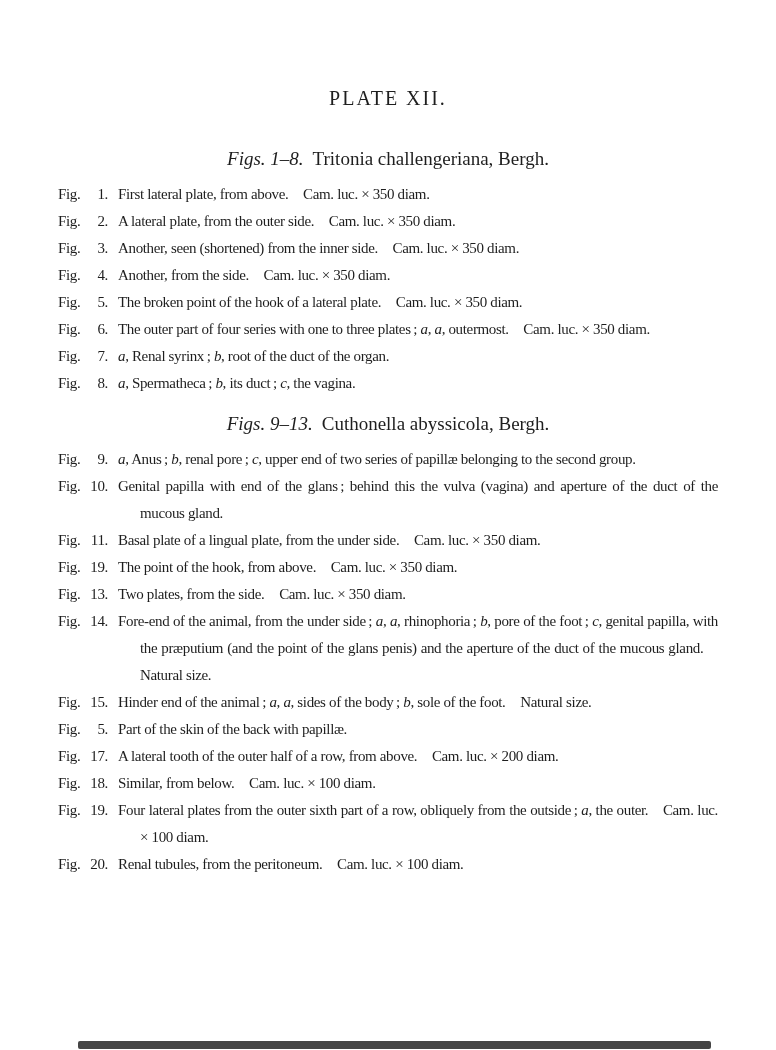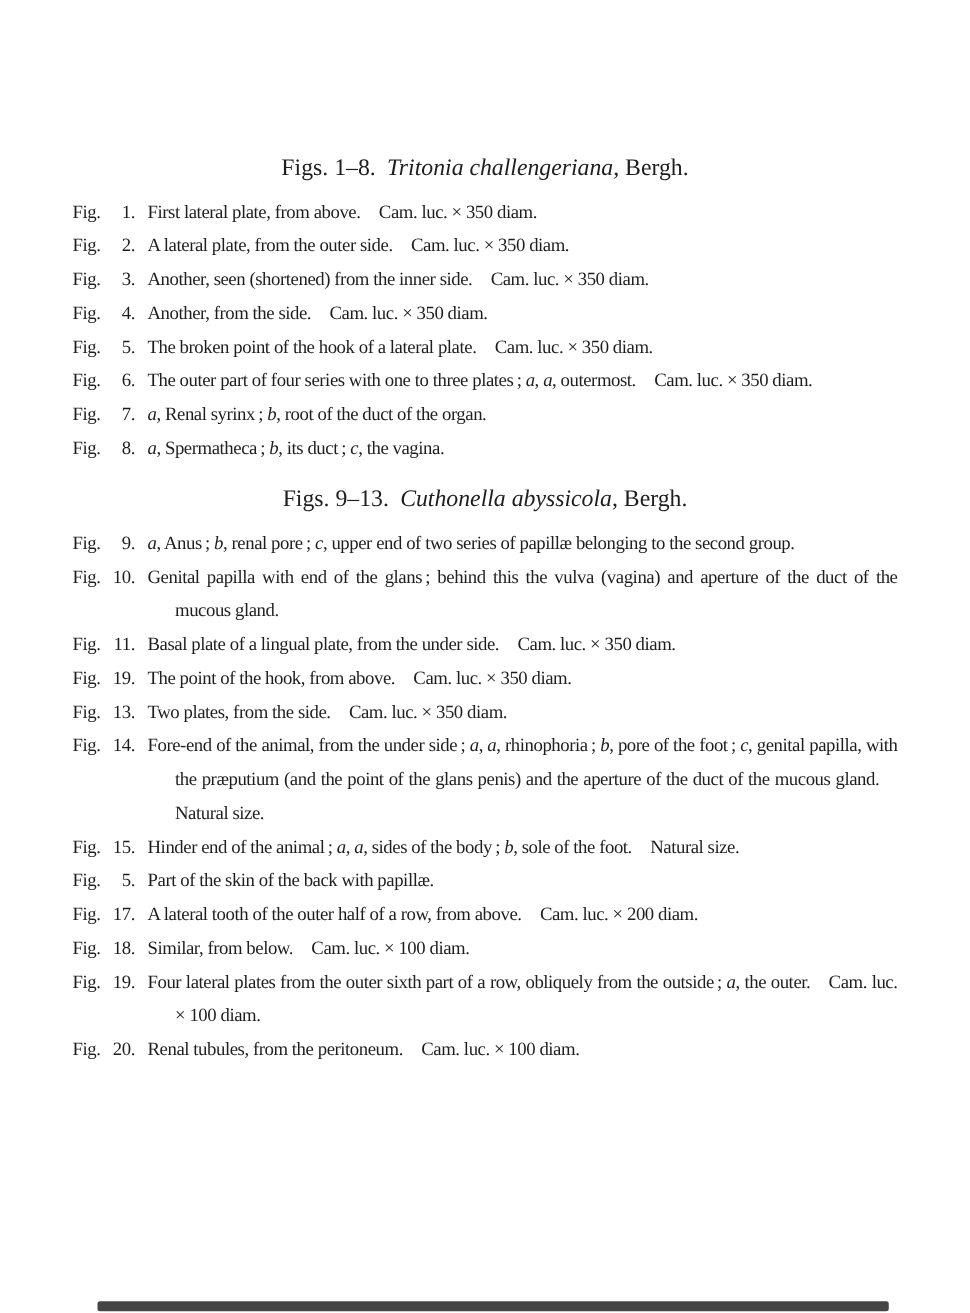--- a/index.html
+++ b/index.html
@@ -28,23 +28,23 @@
     text-align: center;
     font-size: 19px;
     font-weight: normal;
     line-height: 26px;
   }
   section:first-of-type .section-heading {
     margin-top: 36px;
   }
   .h-range {
     margin-right: 9px;
+    font-style: italic;
   }
   .h-species {
-    font-style: italic;
   }
   .entries {
     font-size: 15px;
     letter-spacing: -0.35px;
     line-height: 27px;
   }
   .entry {
     display: flex;
     align-items: baseline;
   }
@@ -72,20 +72,21 @@
     width: 633px;
     height: 8px;
     background: #454545;
     border-radius: 2px;
   }
 </style>
 </head>
 <body>
 
 <main class="page">
+  <h1 class="plate-title">PLATE XII.</h1>
   <div>
   <section>
     <h2 class="section-heading">
       <span class="h-range">Figs. 1–8.</span><span class="h-species">Tritonia challengeriana</span><span class="h-author">, Bergh.</span>
     </h2>
     <div class="entries">
   <div class="entry">
     <span class="fig-label">Fig.</span>
     <span class="fig-num">1.</span>
     <span class="entry-text"><span>First lateral plate, from above. Cam. luc. × 350 diam.</span></span>

